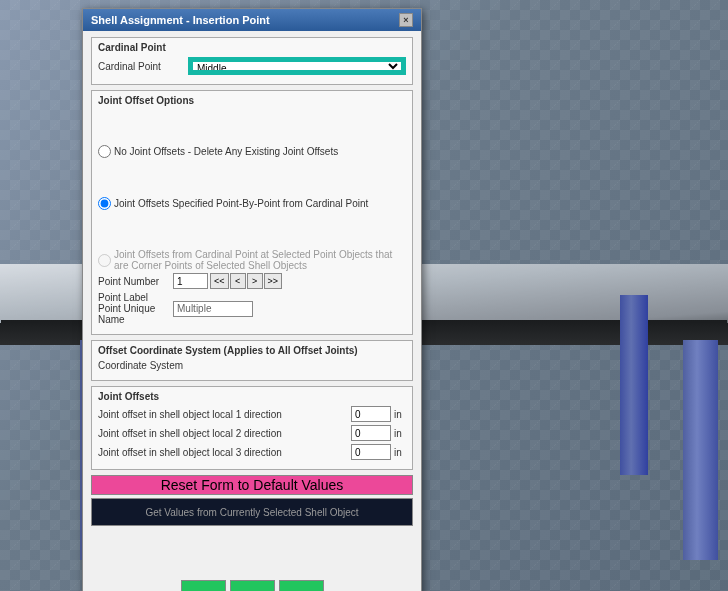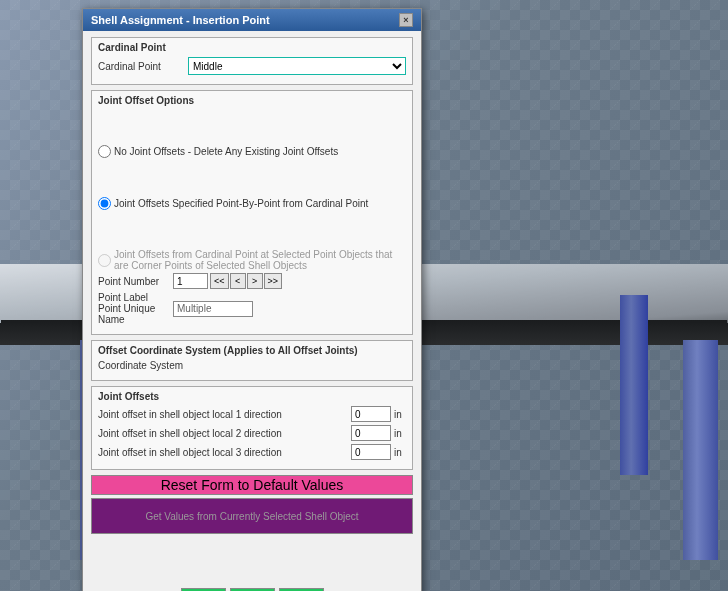--- a/index.html
+++ b/index.html
@@ -156,21 +156,21 @@
 
     .form-label {
       font-size: 10px;
       color: #333;
       flex: 0 0 90px;
     }
 
     select {
       font-size: 10px;
       height: 18px;
-      border: 1px solid #14b8a6;
+      border: 5px solid #14b8a6;
       background: white;
       flex: 1;
     }
 
     input[type="text"] {
       font-size: 10px;
       height: 16px;
       border: 1px solid #888;
       background: white;
       padding: 1px 3px;
@@ -306,23 +306,23 @@
       border: 1px solid #888;
       background: #ec4899;
       cursor: pointer;
       padding: 0 8px;
       width: 100%;
       margin-bottom: 3px;
     }
 
     .get-values-btn {
       font-size: 10px;
-      height: 36px;
-      border: 1px solid #888;
-      background: #701a75;
+      height: 28px;
+      border: 1px solid #888;
+      background: #0f172a;
       color: #999;
       cursor: default;
       padding: 0 8px;
       width: 100%;
       margin-bottom: 5px;
     }
   </style>
 </head>
 <body>
 

